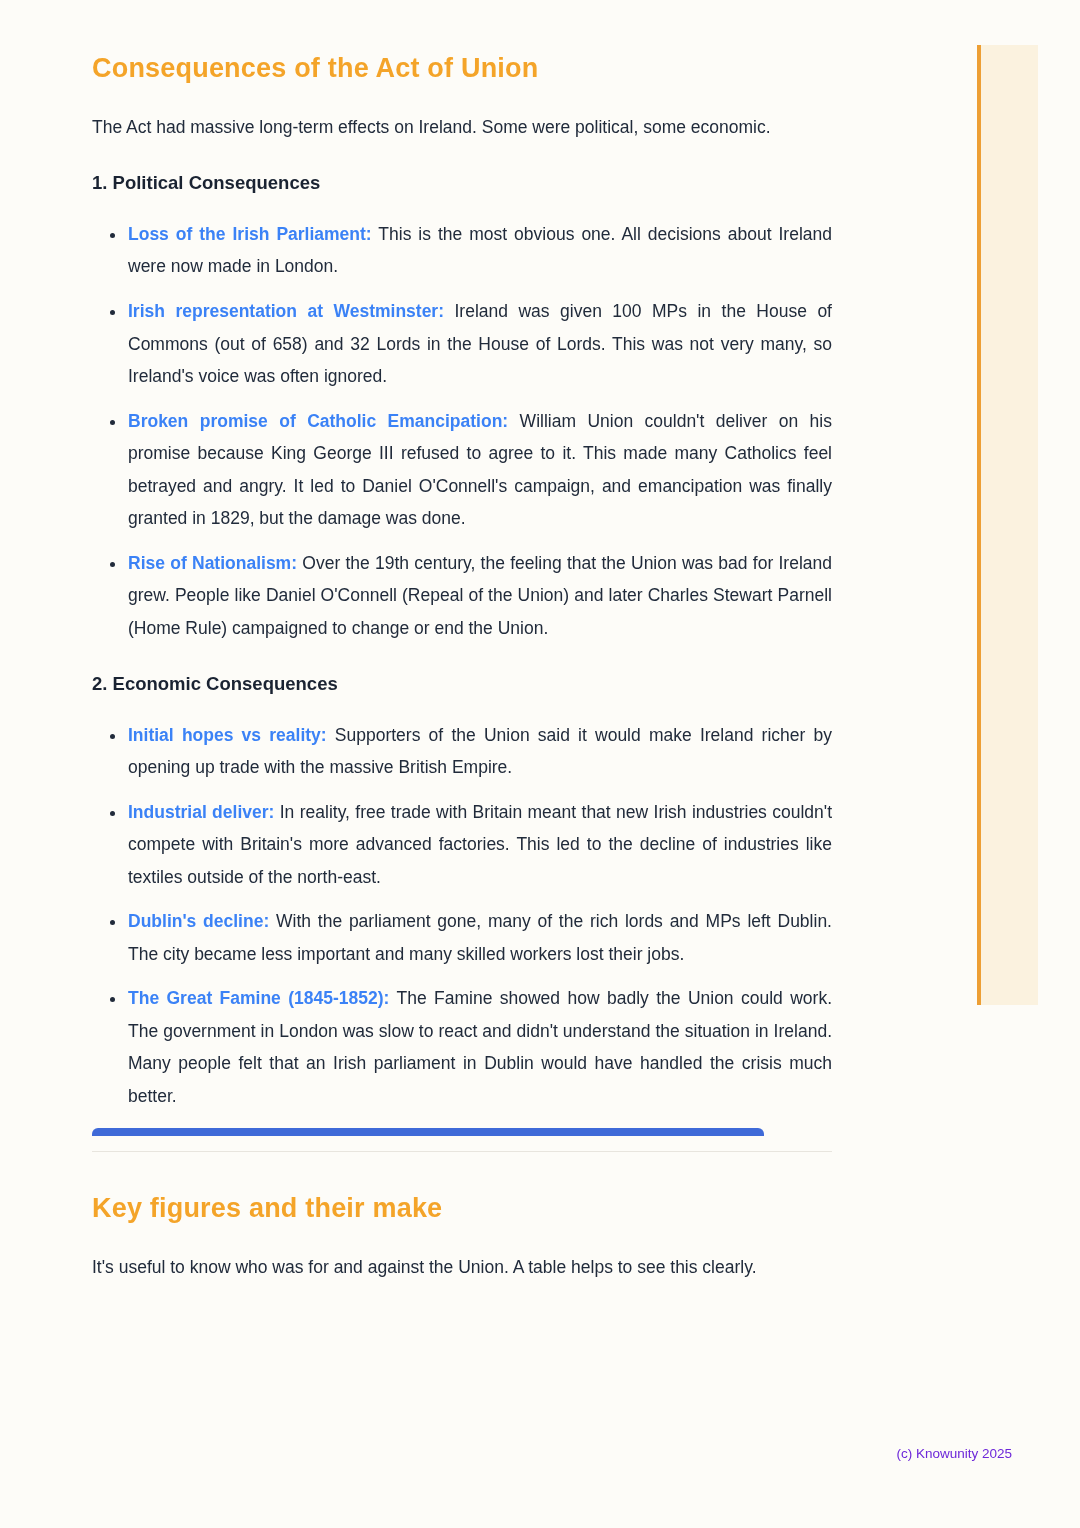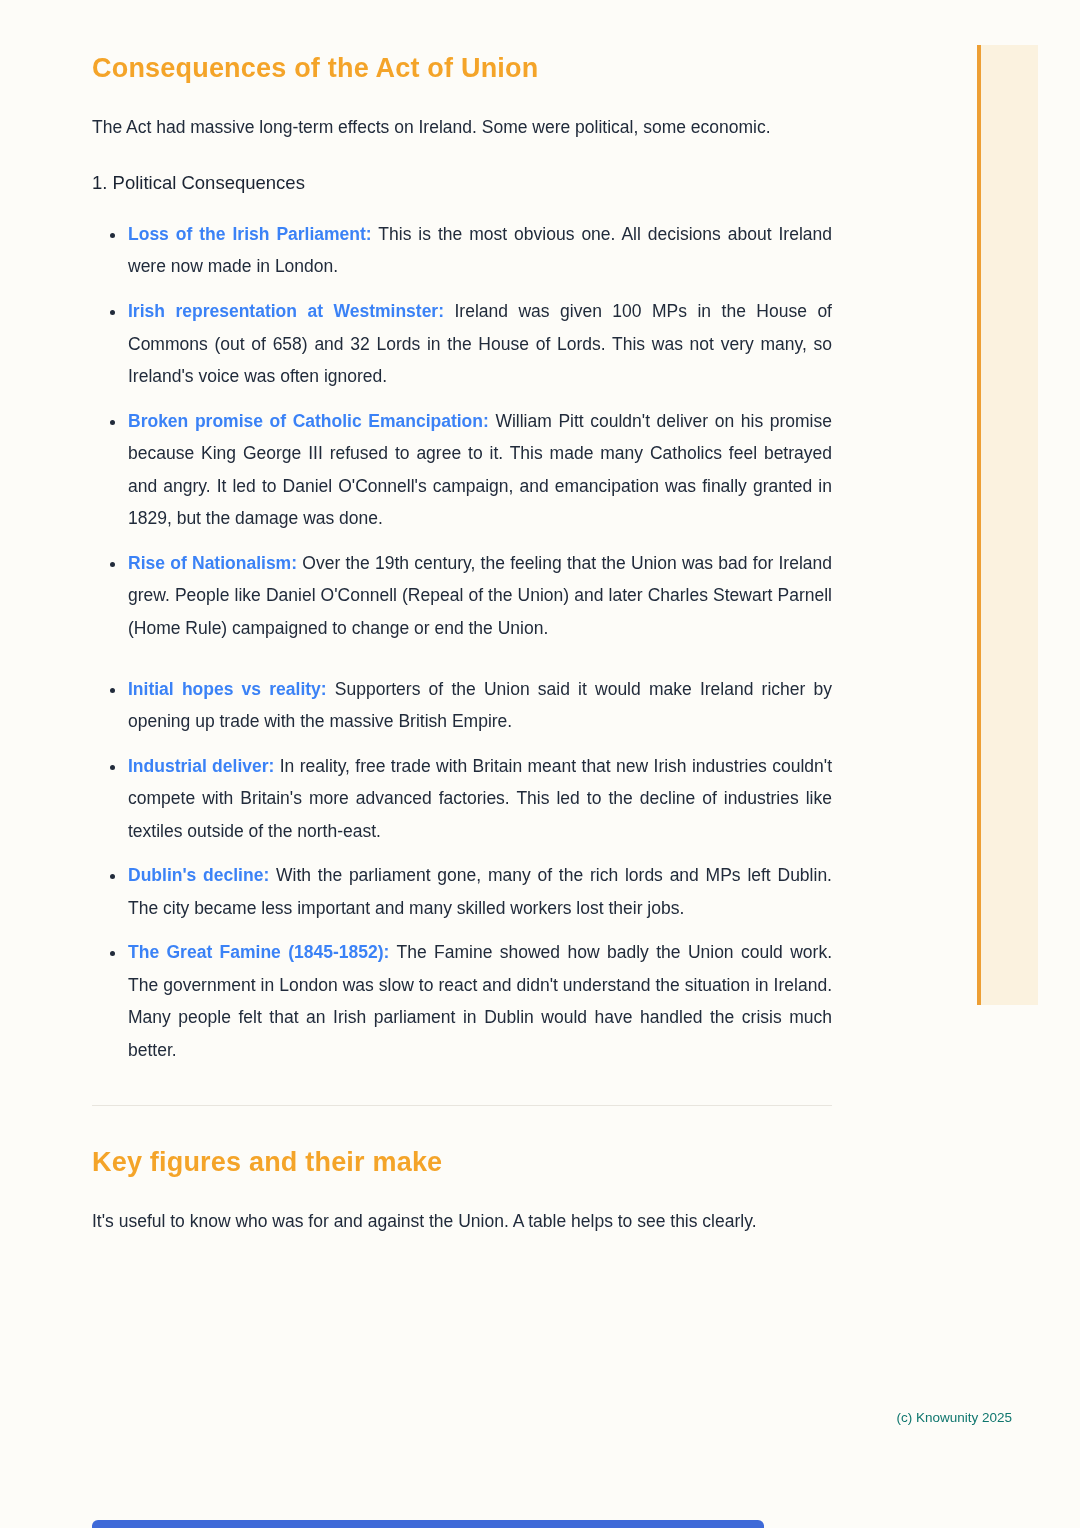--- a/index.html
+++ b/index.html
@@ -10,21 +10,21 @@
     background: #FDFCF8;
     font-family: "Liberation Sans", "DejaVu Sans", sans-serif;
     color: #212B3B;
     overflow: hidden;
     position: relative;
   }
 
   .page {
     position: relative;
     width: 1080px;
-    height: 1528px;
+    height: 1136px;
   }
 
   .content {
     position: absolute;
     left: 92px;
     top: 52px;
     width: 740px;
   }
 
   h1.section-heading {
@@ -38,21 +38,21 @@
 
   p.body-text {
     font-size: 17.5px;
     line-height: 1.86;
     text-align: justify;
     margin: 12px 0 28px 0;
   }
 
   h3.sub-heading {
     font-size: 18.5px;
-    font-weight: 400;
+    font-weight: 700;
     color: #1A2332;
     margin: 0 0 24px 0;
   }
 
   ul.bullet-list {
     margin: 0 0 28px 0;
     padding-left: 34px;
     list-style: disc;
   }
 
@@ -86,23 +86,23 @@
     top: 45px;
     width: 61px;
     height: 960px;
     background: #FBF2DF;
     border-left: 4px solid #ED9F35;
   }
 
   .watermark {
     position: absolute;
     right: 68px;
-    top: 1410px;
+    top: 1446px;
     font-size: 13.5px;
-    color: #0f766e;
+    color: #6d28d9;
   }
 
   .table-header-peek {
     position: absolute;
     left: 92px;
     bottom: 0;
     width: 672px;
     height: 8px;
     background: #3F6AD8;
     border-radius: 6px 6px 0 0;
@@ -127,28 +127,29 @@
       <li>
         <strong>Loss of the Irish Parliament:</strong>
         <span>This is the most obvious one. All decisions about Ireland were now made in London.</span>
       </li>
       <li>
         <strong>Irish representation at Westminster:</strong>
         <span>Ireland was given 100 MPs in the House of Commons (out of 658) and 32 Lords in the House of Lords. This was not very many, so Ireland's voice was often ignored.</span>
       </li>
       <li>
         <strong>Broken promise of Catholic Emancipation:</strong>
-        <span>William Pitt couldn't deliver on his promise because King George III refused to agree to it. This made many Catholics feel betrayed and angry. It led to Daniel O'Connell's campaign, and emancipation was finally granted in 1829, but the damage was done.</span>
+        <span>William Union couldn't deliver on his promise because King George III refused to agree to it. This made many Catholics feel betrayed and angry. It led to Daniel O'Connell's campaign, and emancipation was finally granted in 1829, but the damage was done.</span>
       </li>
       <li>
         <strong>Rise of Nationalism:</strong>
         <span>Over the 19th century, the feeling that the Union was bad for Ireland grew. People like Daniel O'Connell (Repeal of the Union) and later Charles Stewart Parnell (Home Rule) campaigned to change or end the Union.</span>
       </li>
     </ul>
 
+    <h3 class="sub-heading">2. Economic Consequences</h3>
 
     <ul class="bullet-list">
       <li>
         <strong>Initial hopes vs reality:</strong>
         <span>Supporters of the Union said it would make Ireland richer by opening up trade with the massive British Empire.</span>
       </li>
       <li>
         <strong>Industrial deliver:</strong>
         <span>In reality, free trade with Britain meant that new Irish industries couldn't compete with Britain's more advanced factories. This led to the decline of industries like textiles outside of the north-east.</span>
       </li>

